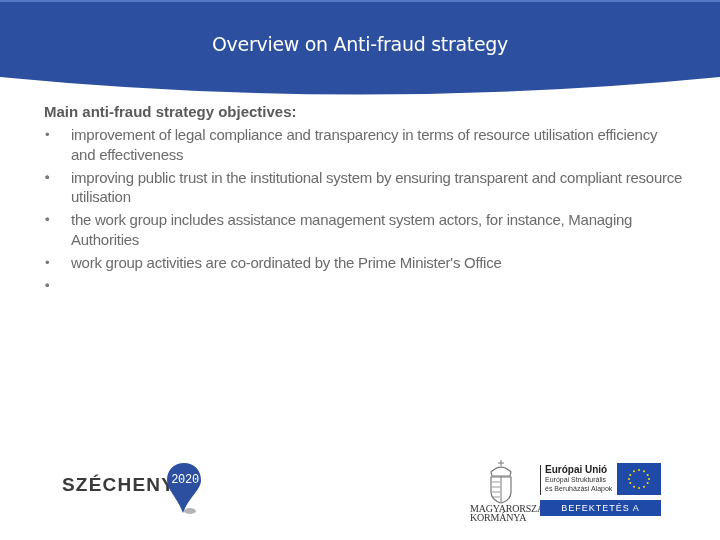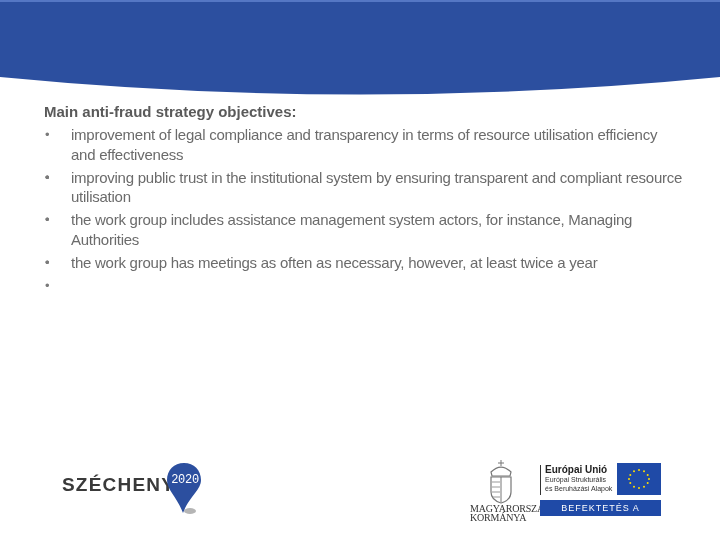--- a/index.html
+++ b/index.html
@@ -65,37 +65,38 @@
     }
   </style>
 </head>
 <body>
 
 <div class="header">
   <svg width="720" height="100" viewBox="0 0 720 100">
     <path d="M0 0 H720 V77 Q360 112 0 77 Z" fill="#2c4f9f"></path>
     <rect x="0" y="0" width="720" height="2" fill="#5577c4"></rect>
   </svg>
+  <div class="header-title">Overview on Anti-fraud strategy</div>
 </div>
 
 <div class="content">
   <div class="section-head">
     <b>Main anti-fraud strategy objectives:</b>
   </div>
   <ul class="bullet-list">
     <li><span class="dot">•</span><span>improvement of legal compliance and transparency in terms of resource utilisation efficiency and effectiveness</span></li>
     <li><span class="dot">•</span></li>
     <li><span class="dot">•</span></li>
     <li><span class="dot">•</span><span>improving public trust in the institutional system by ensuring transparent and compliant resource utilisation</span></li>
     <li><span class="dot">•</span></li>
   </ul>
   <ul class="bullet-list">
     <li><span class="dot">•</span><span>the work group includes assistance management system actors, for instance, Managing Authorities</span></li>
+    <li><span class="dot">•</span><span>work group activities are co-ordinated by the Prime Minister's Office</span></li>
     <li><span class="dot">•</span></li>
-    <li><span class="dot">•</span><span>the work group has meetings as often as necessary, however, at least twice a year</span></li>
     <li><span class="dot">•</span></li>
   </ul>
 </div>
 
 <div class="footer-logos">
   <div class="szechenyi">SZÉCHENYI</div>
   <svg class="pin" width="42" height="56" viewBox="0 0 42 56">
     <ellipse cx="26" cy="50" rx="6" ry="3" fill="#b5b5b5"></ellipse>
     <path d="M20 2 C10 2 3 9 3 19 C3 29 13 36 19 52 C25 36 37 29 37 19 C37 9 30 2 20 2 Z" fill="#2c4f9f"></path>
   </svg>

